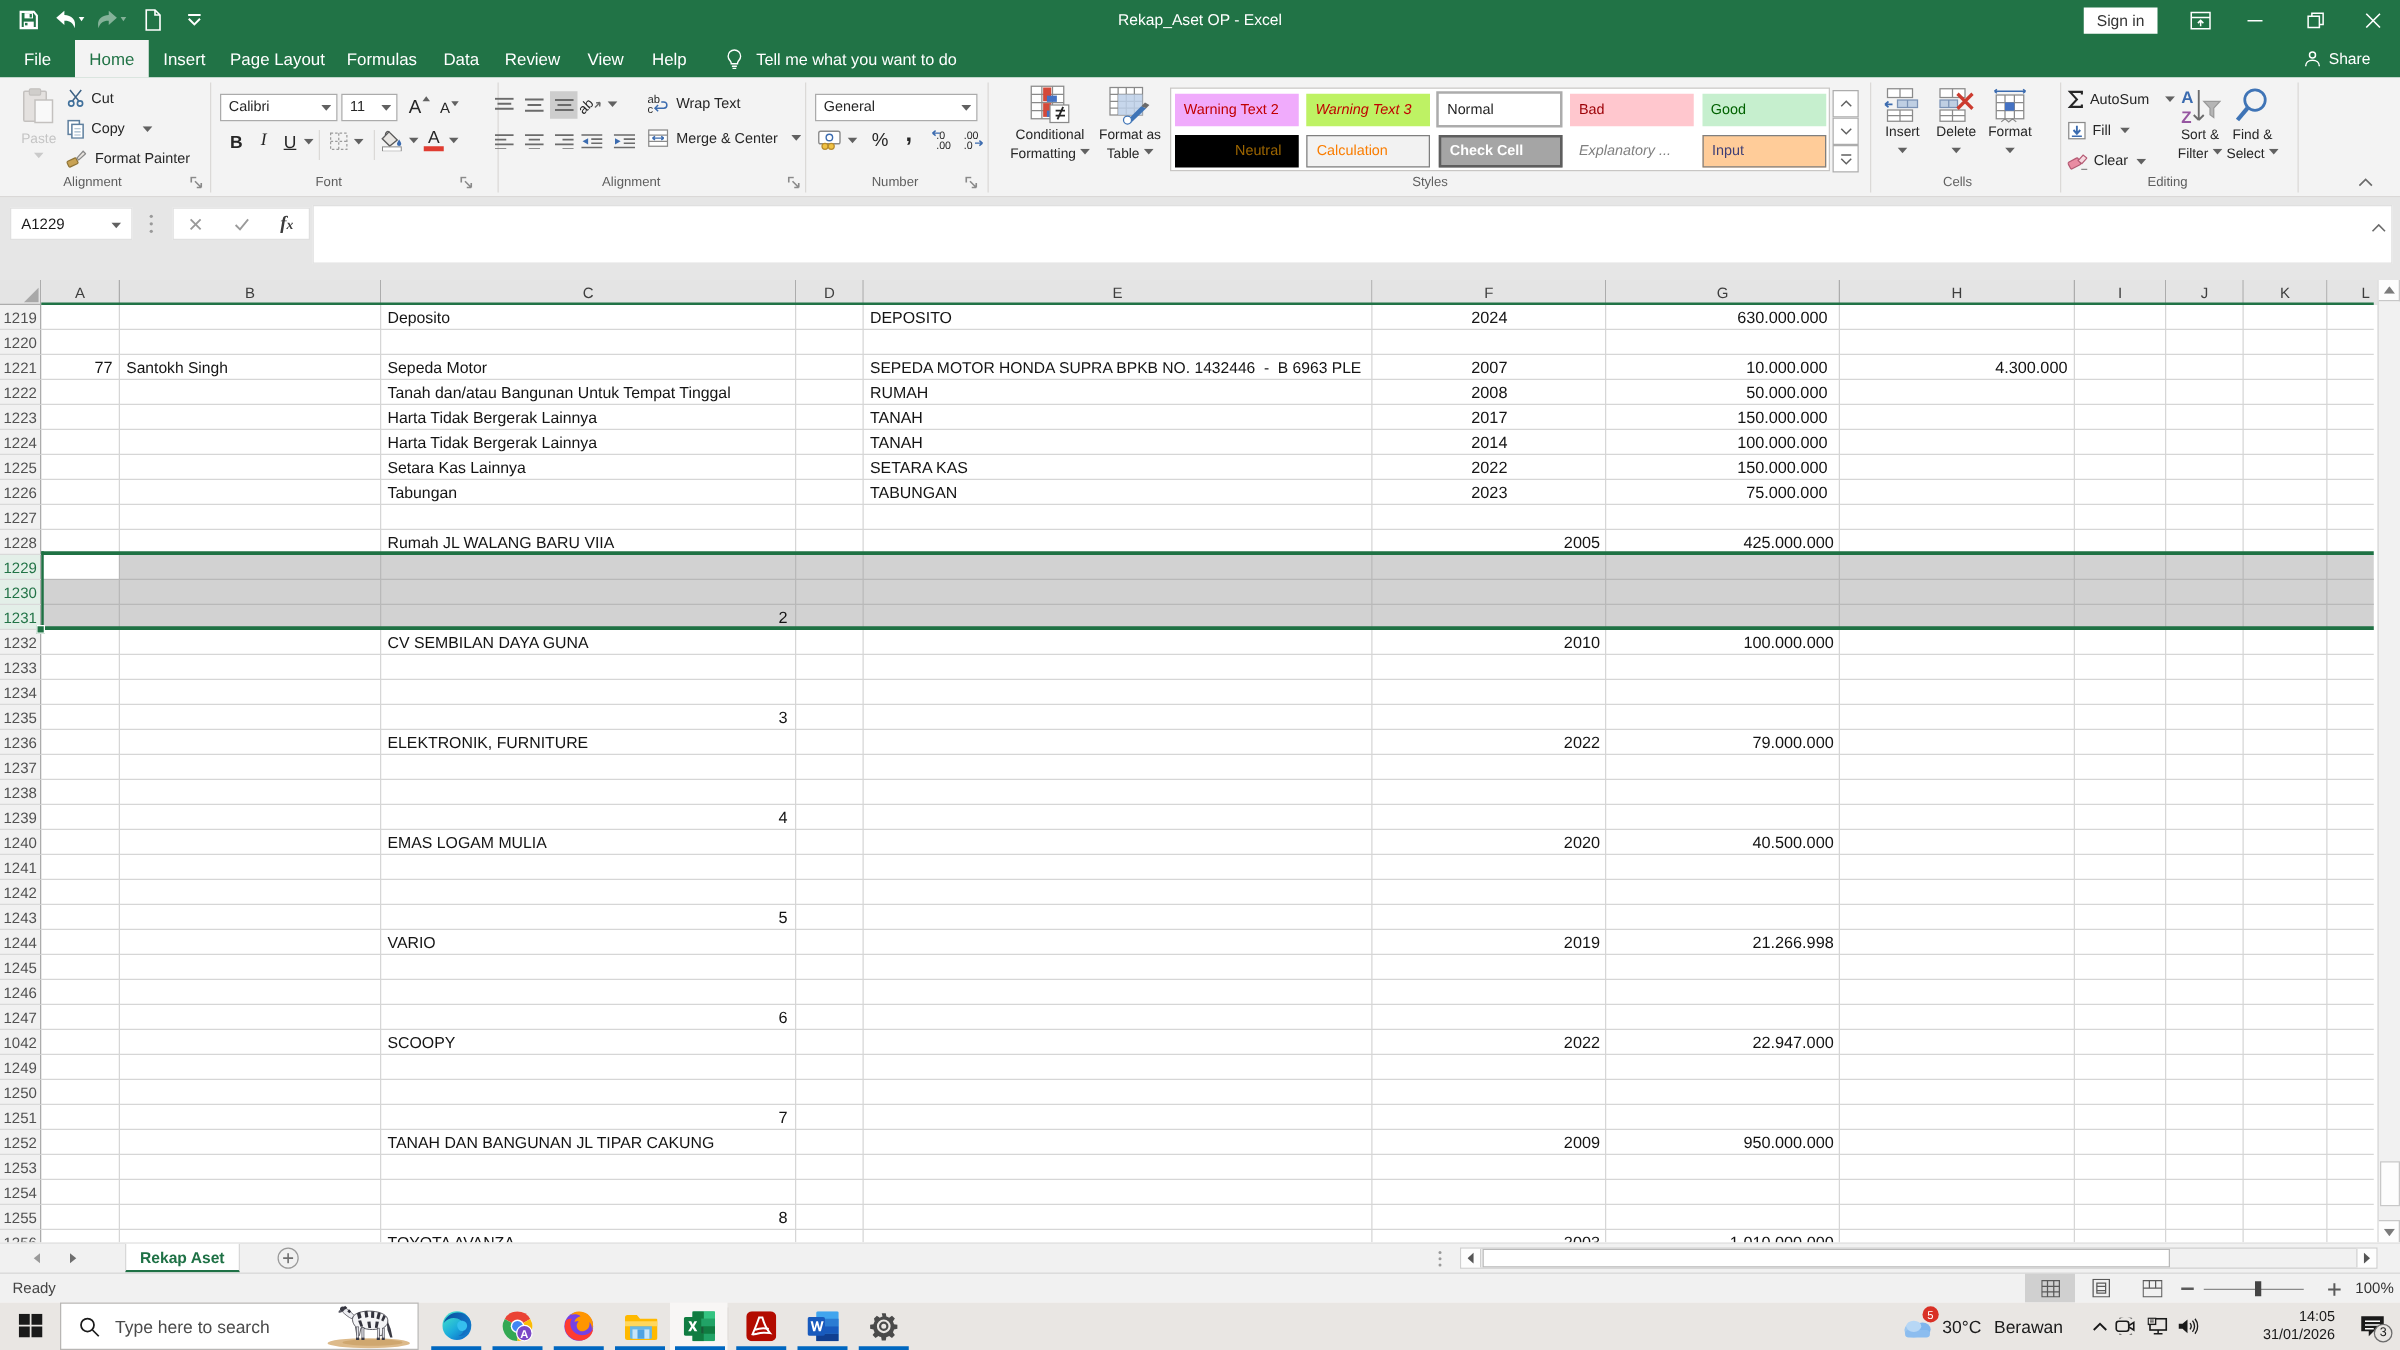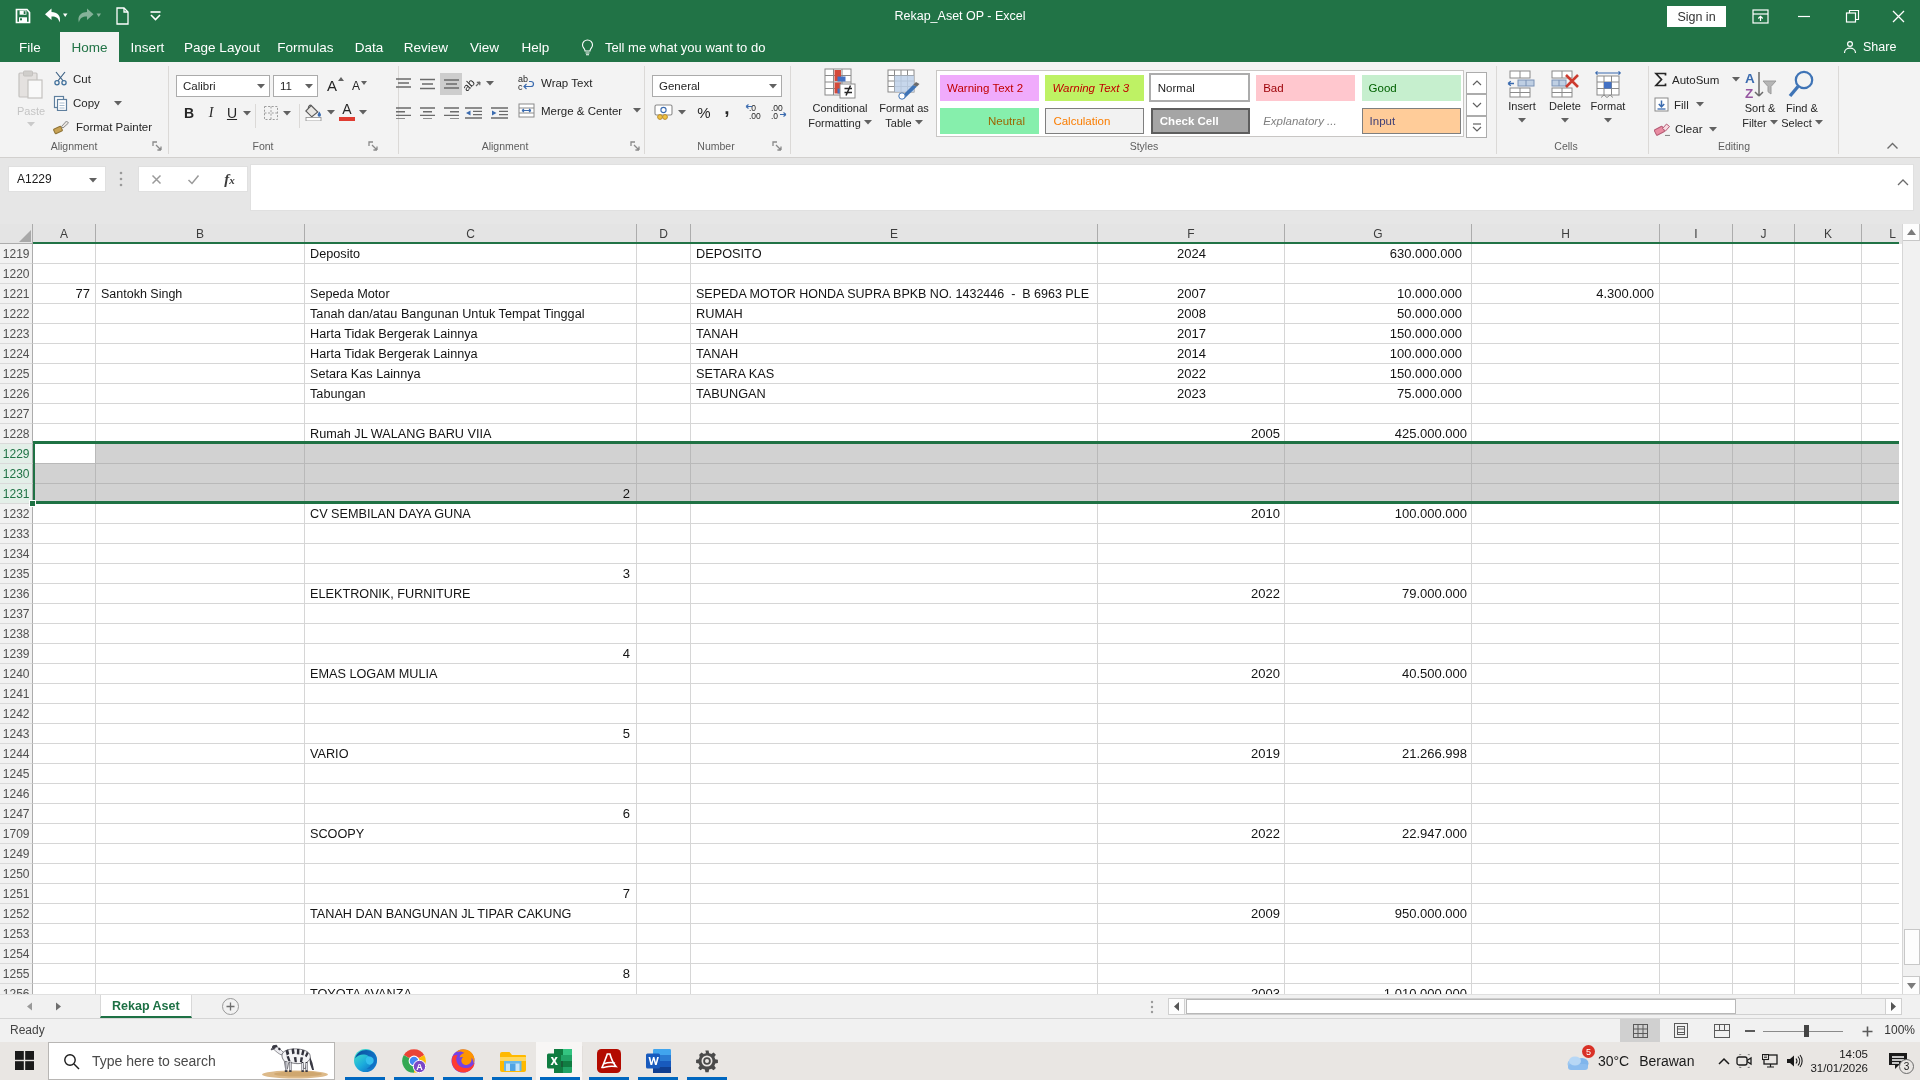--- a/index.html
+++ b/index.html
@@ -67,21 +67,21 @@
 
 #statustext { position:absolute; left:10px; top:4px; font-size:12px; color:#444; }
 .viewbtn { position:absolute; top:0; width:40px; height:23px; display:flex; align-items:center; justify-content:center; }
 
 #searchbox { position:absolute; left:48px; top:0; width:287px; height:38px; background:#fff; border:1px solid #B8B6B4; display:flex; align-items:center; }
 #searchtext { color:#4A4A4A; font-size:14px; margin-left:12px; }
 .tkicon { position:absolute; top:2px; width:44px; height:33px; display:flex; align-items:center; justify-content:center; }
 .tkline { position:absolute; top:35px; height:3px; background:#0067C0; }
 #trayarea { position:absolute; right:0; top:0; height:38px; display:flex; align-items:center; }
 .trayico { display:flex; align-items:center; justify-content:center; }
-#clock { text-align:right; font-size:11.5px; color:#1A1A1A; line-height:14px; }
+#clock { text-align:right; font-size:11.5px; color:#1A1A1A; line-height:14px;margin-left:44px; }
 </style>
 </head>
 <body>
 
 <div class="abs" id="titlebar">
   <div class="abs" id="wintitle">Rekap_Aset OP  -  Excel</div>
   <div id="qat" class="abs">
     <div class="qbtn">
       <svg width="16" height="16" viewBox="0 0 16 16">
           <path d="M1.5 1.5 h10.5 L14.5 4.5 V14.5 H1.5 z" fill="none" stroke="#fff" stroke-width="1.7"></path>
@@ -449,21 +449,21 @@
     <div class="rlbl2"><span>Format as</span><br><span style="white-space:nowrap"><span>Table</span> <svg class="chevdn" viewBox="0 0 8 5" style="display:inline-block;vertical-align:2px">
             <path d="M0 0 l4 4.5 4-4.5z" fill="#616161"></path>
           </svg></span></div>
   </div>
   <div id="gallery">
       <div class="gcell" style="left: 3px; top: 4px; color: rgb(192, 0, 0); background: #f0abfc;">Warning Text 2</div>
       <div class="gcell" style="left: 108.4px; top: 4px; color: rgb(192, 0, 0); background: #bef264; font-style: italic;">Warning Text 3</div>
       <div class="gcell" style="left: 211.8px; top: 2px; color: rgb(31, 31, 31); background: rgb(255, 255, 255); border: 2px solid rgb(172, 172, 172); width: 101px; height: 29px;">Normal</div>
       <div class="gcell" style="left: 319.2px; top: 4px; color: rgb(156, 0, 6); background: rgb(255, 199, 206);">Bad</div>
       <div class="gcell" style="left: 424.6px; top: 4px; color: rgb(0, 97, 0); background: rgb(198, 239, 206);">Good</div>
-      <div class="gcell" style="left: 3px; top: 37px; color: rgb(156, 101, 0); background: #86efac; padding-left: 48px;">Neutral</div>
+      <div class="gcell" style="left: 3px; top: 37px; color: rgb(156, 101, 0); background: #000000; padding-left: 48px;">Neutral</div>
       <div class="gcell" style="left: 108.4px; top: 37px; color: rgb(250, 125, 0); background: rgb(242, 242, 242); border: 1px solid rgb(127, 127, 127);">Calculation</div>
       <div class="gcell" style="left: 213.8px; top: 37px; color: rgb(255, 255, 255); background: rgb(165, 165, 165); border: 2px solid rgb(94, 94, 94); font-weight: bold;">Check Cell</div>
       <div class="gcell" style="left: 319.2px; top: 37px; color: rgb(127, 127, 127); background: rgb(255, 255, 255); font-style: italic;">Explanatory ...</div>
       <div class="gcell" style="left: 424.6px; top: 37px; color: rgb(63, 63, 118); background: rgb(255, 204, 153); border: 1px solid rgb(127, 127, 127);">Input</div>
     </div>
   <div class="gsbtn" style="top:10px">
       <svg width="10" height="6" viewBox="0 0 10 6">
         <path d="M1 5 l4-4 4 4" fill="none" stroke="#616161" stroke-width="1.2"></path>
       </svg>
     </div>
@@ -655,21 +655,21 @@
       <div class="rowhdr" style="top: 400px;">1238</div>
       <div class="rowhdr" style="top: 420px;">1239</div>
       <div class="rowhdr" style="top: 440px;">1240</div>
       <div class="rowhdr" style="top: 460px;">1241</div>
       <div class="rowhdr" style="top: 480px;">1242</div>
       <div class="rowhdr" style="top: 500px;">1243</div>
       <div class="rowhdr" style="top: 520px; text-align: right;">1244</div>
       <div class="rowhdr" style="top: 540px;">1245</div>
       <div class="rowhdr" style="top: 560px;">1246</div>
       <div class="rowhdr" style="top: 580px;">1247</div>
-      <div class="rowhdr" style="top: 600px;">1709</div>
+      <div class="rowhdr" style="top: 600px;">1042</div>
       <div class="rowhdr" style="top: 620px;">1249</div>
       <div class="rowhdr" style="top: 640px;">1250</div>
       <div class="rowhdr" style="top: 660px;">1251</div>
       <div class="rowhdr" style="top: 680px;">1252</div>
       <div class="rowhdr" style="top: 700px;">1253</div>
       <div class="rowhdr" style="top: 720px;">1254</div>
       <div class="rowhdr" style="top: 740px;">1255</div>
       <div class="rowhdr" style="top: 760px;">1256</div>
     </div>
   <div id="gridlines">

